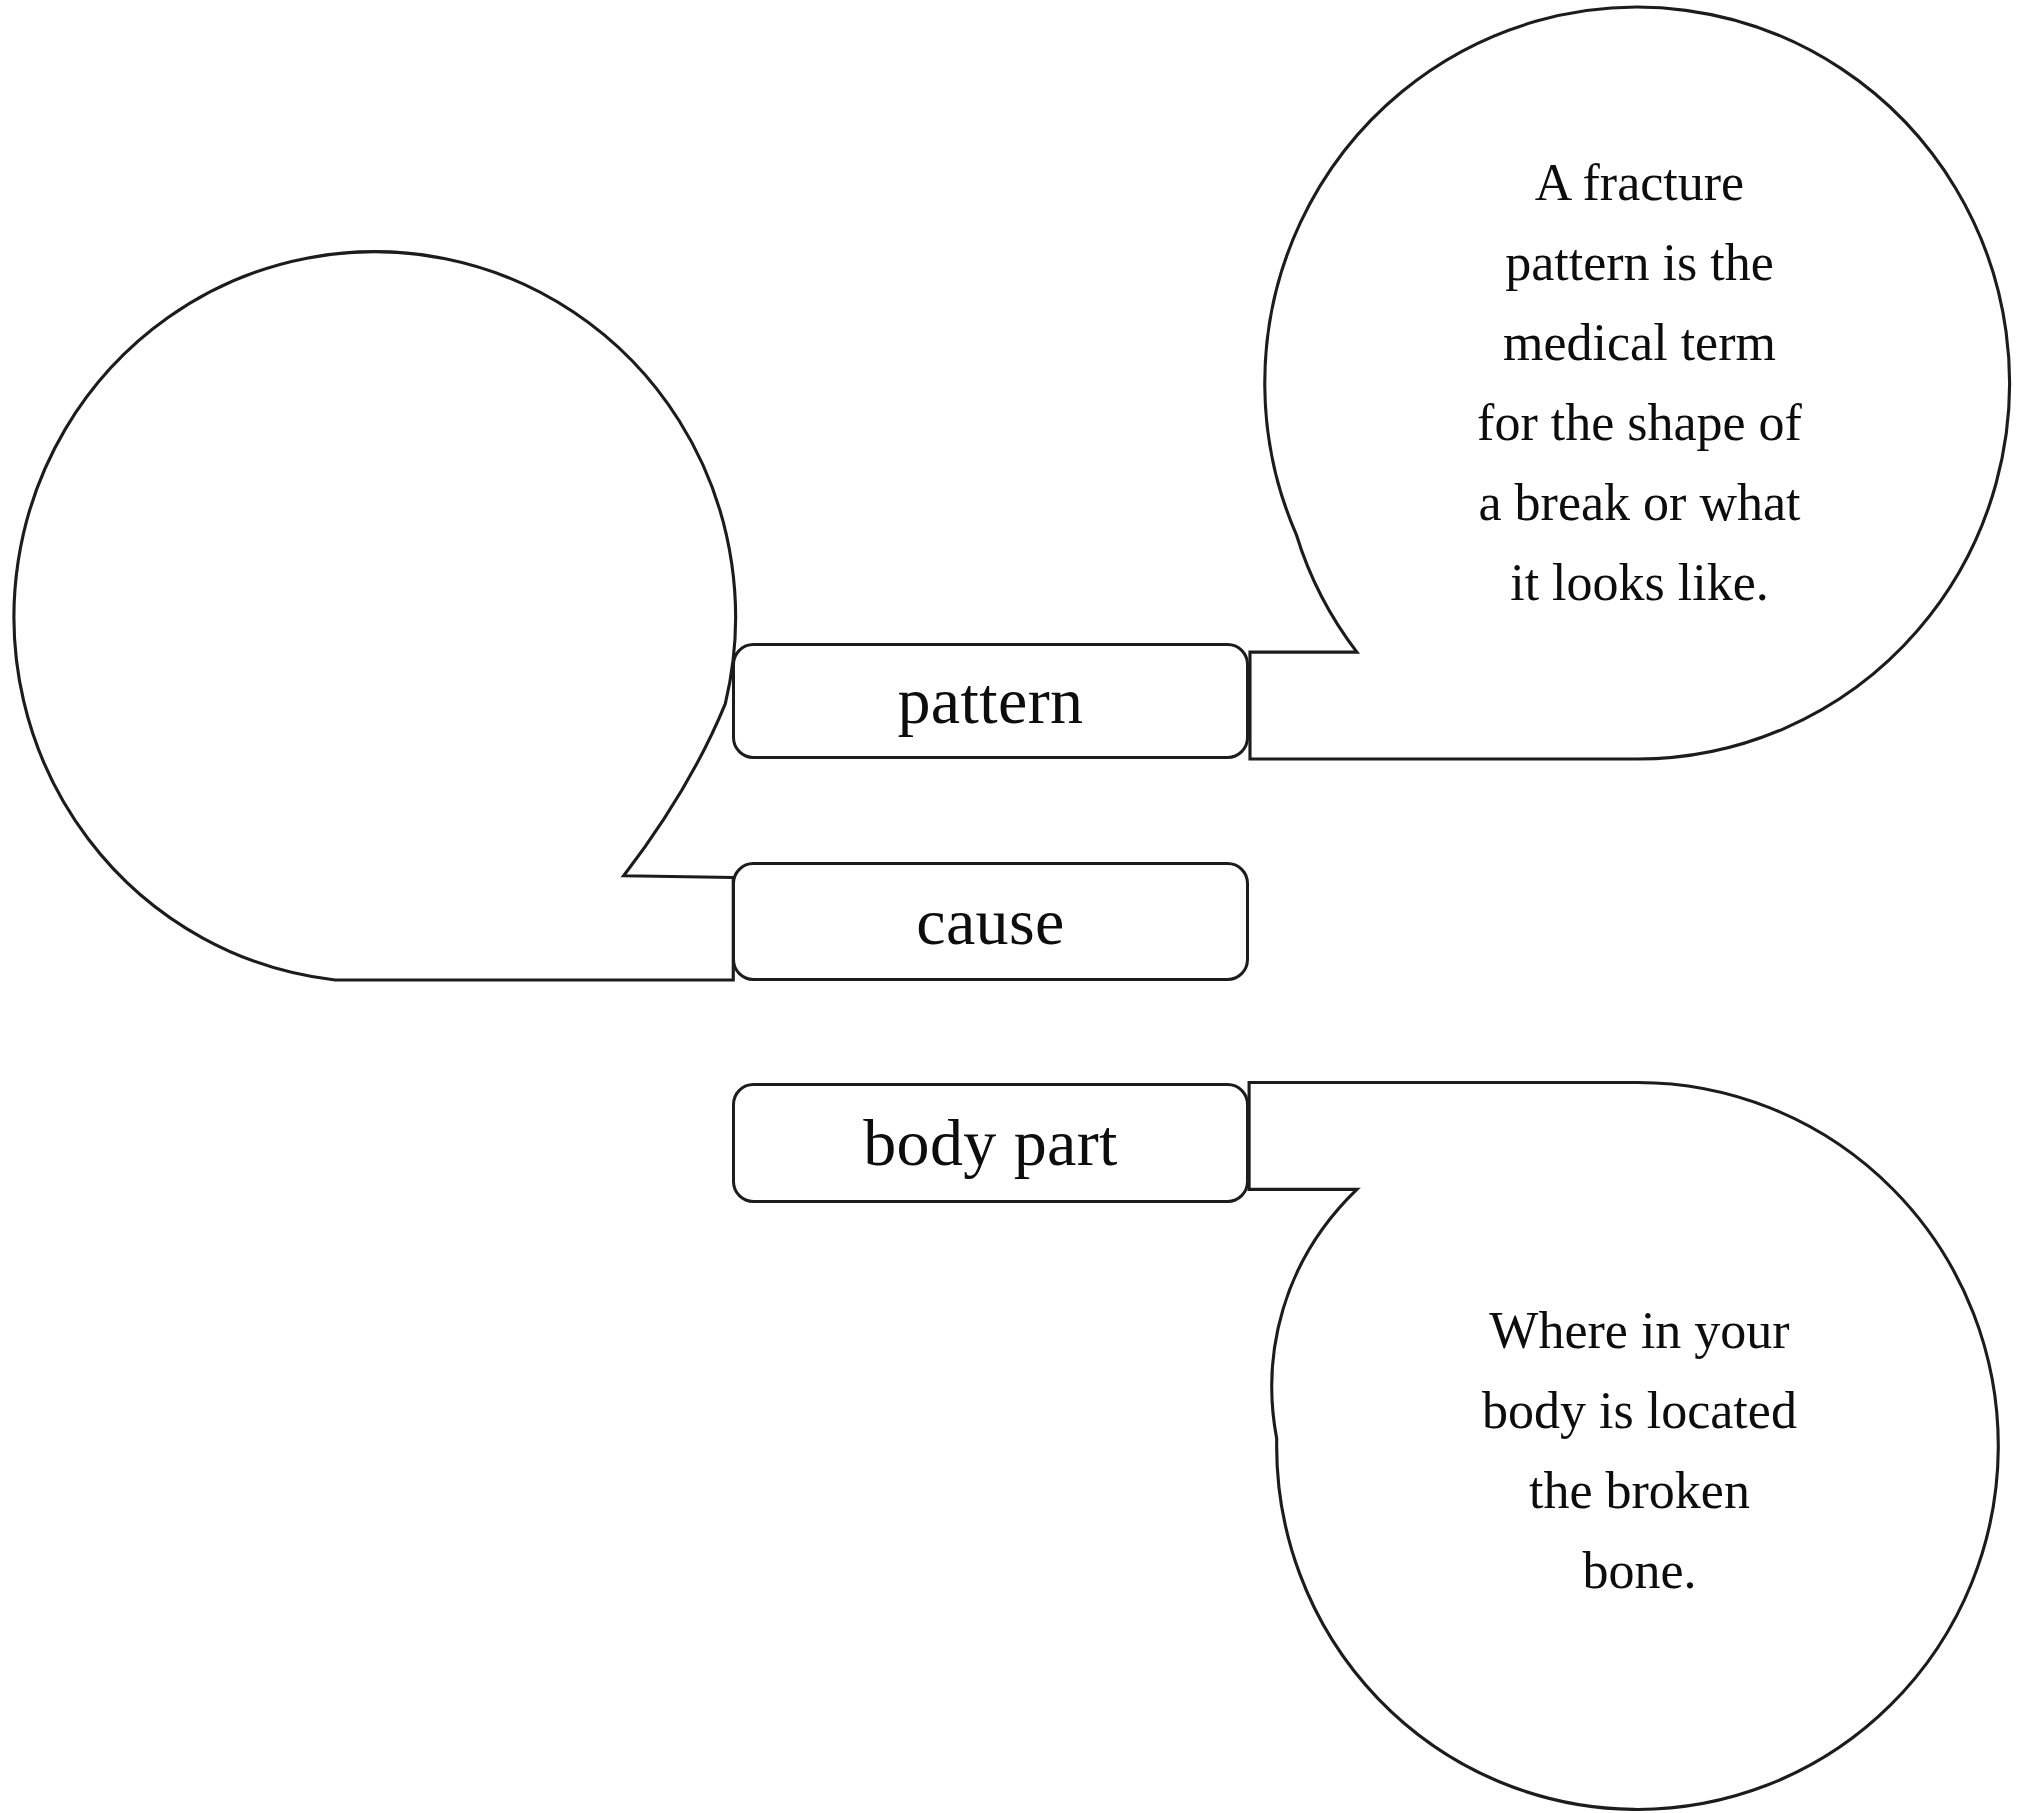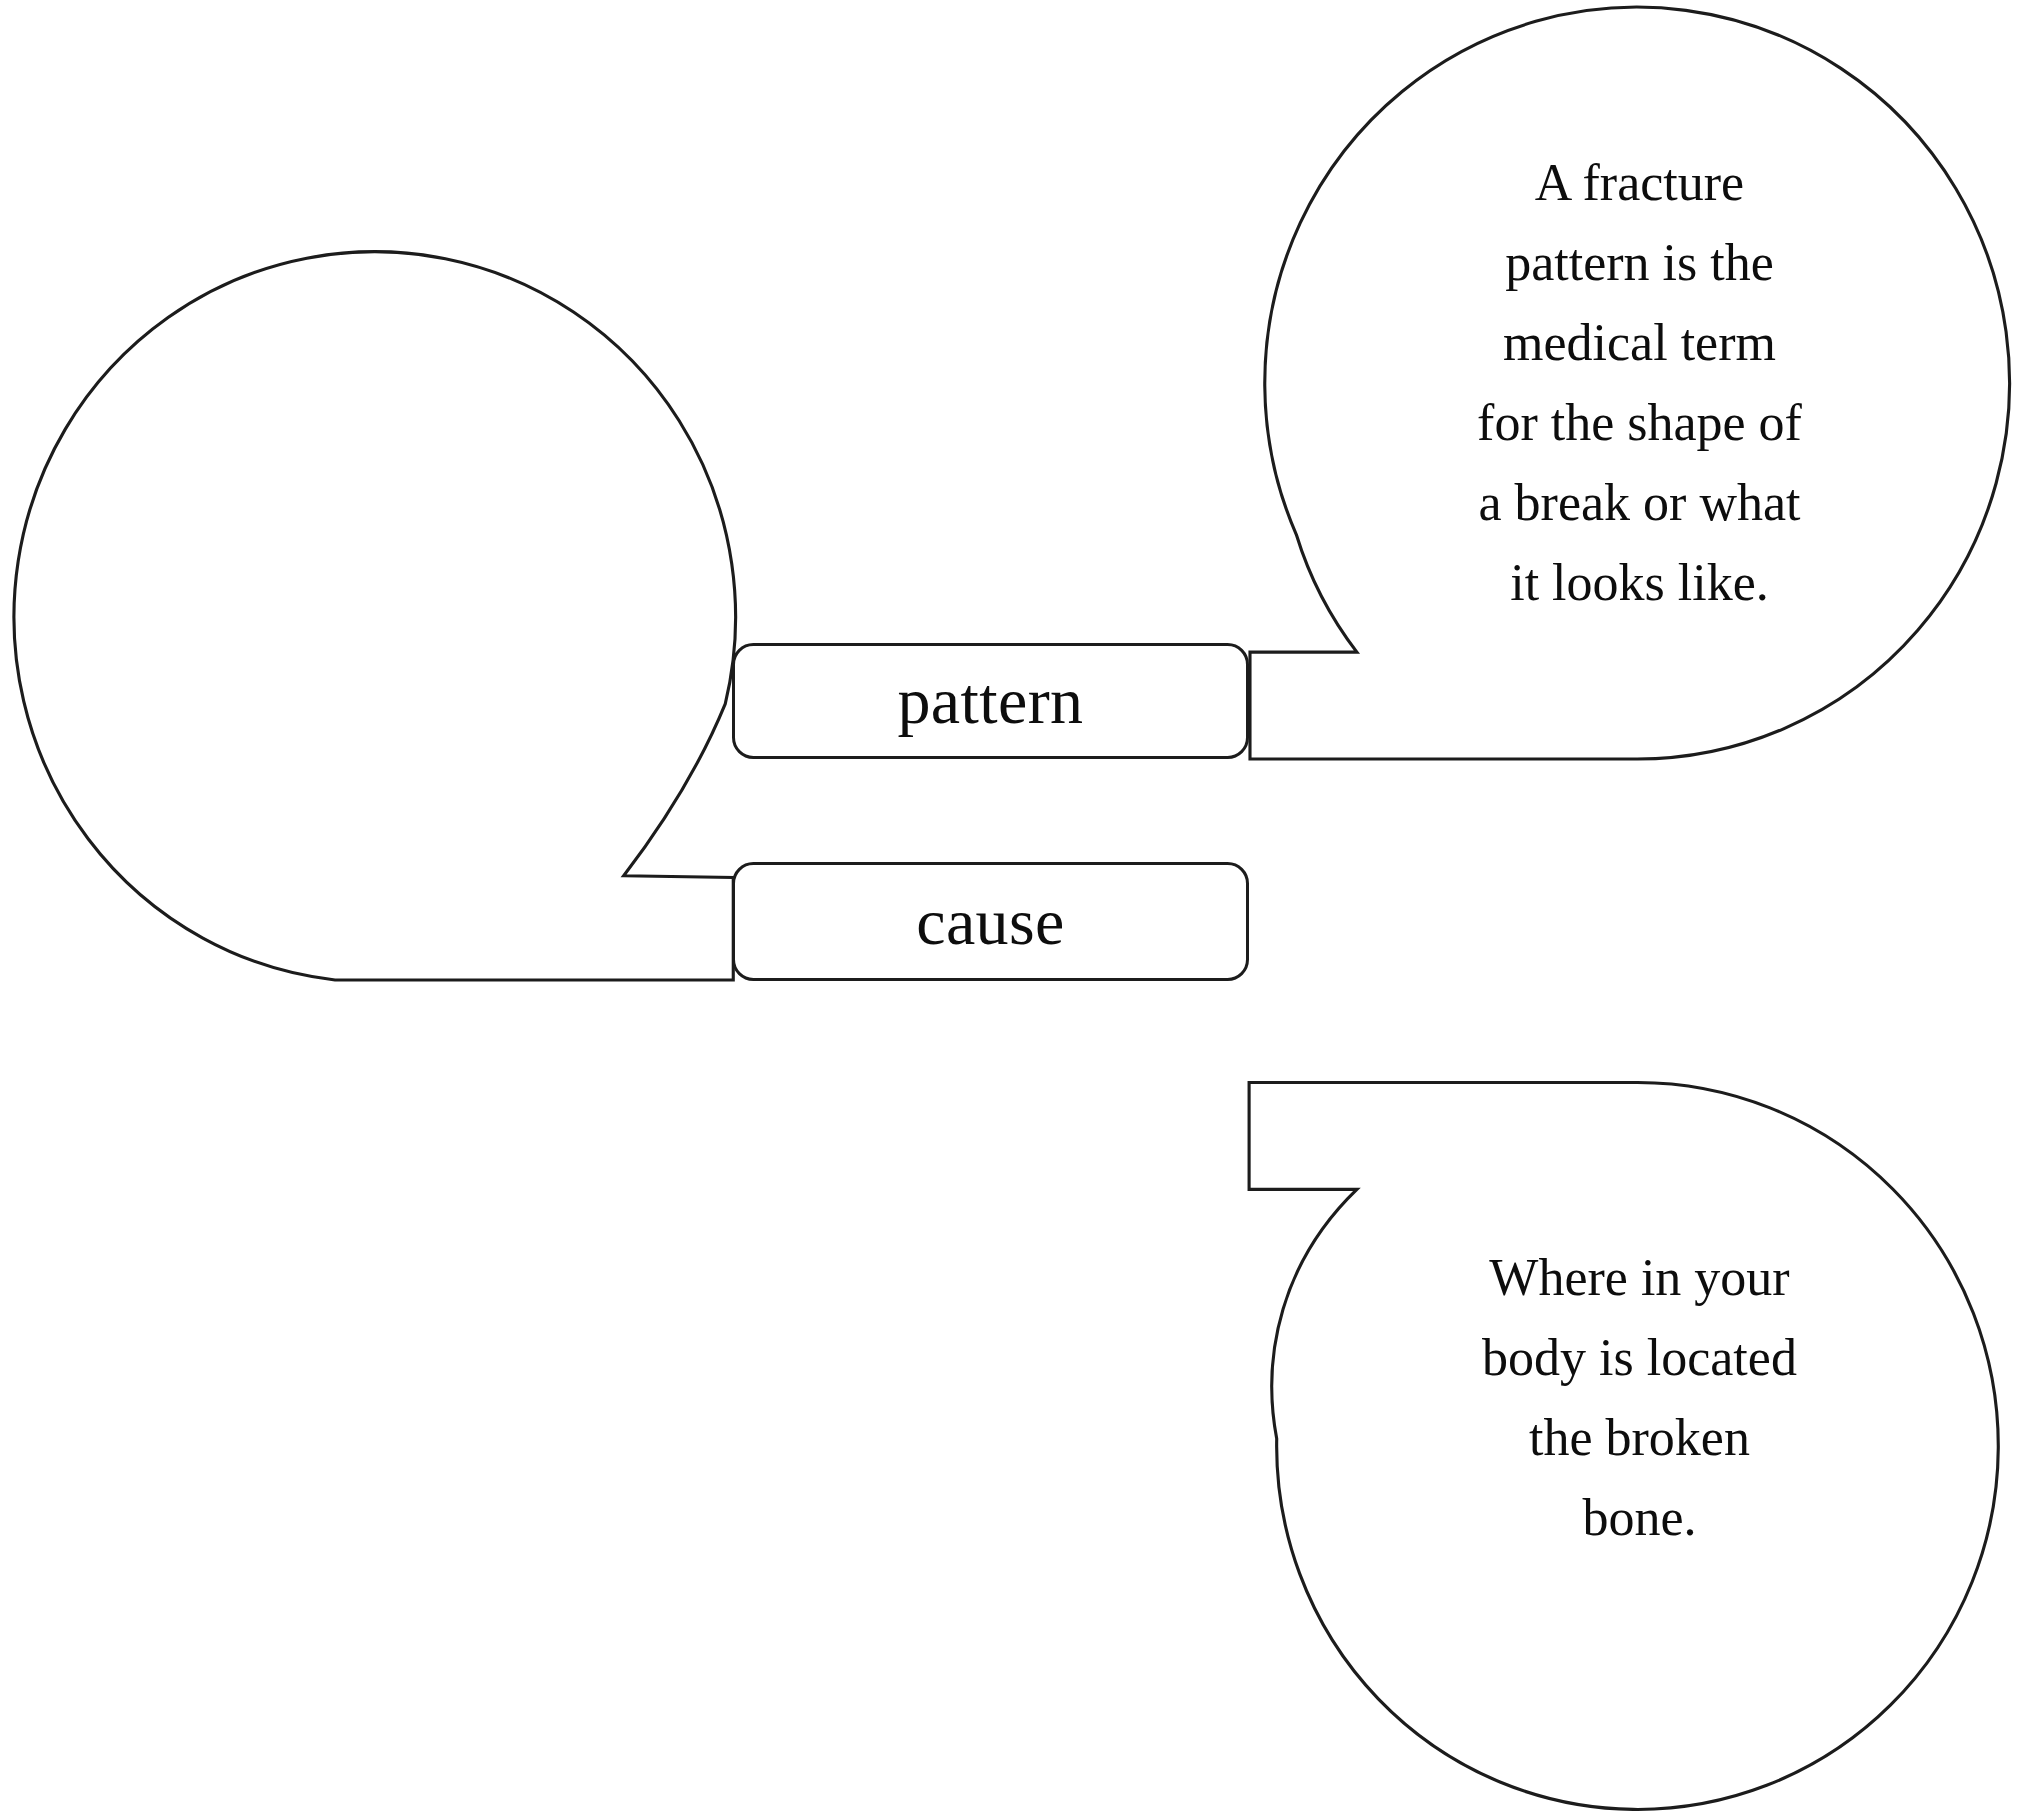--- a/index.html
+++ b/index.html
@@ -56,21 +56,21 @@
     align-items: center;
     justify-content: center;
     text-align: center;
     white-space: pre-line;
     font-size: 52px;
     line-height: 80px;
     color: #0d0d0d;
   }
   .bubble-text.left    { left: 53px;   top: 419px;  width: 642px; height: 392px; }
   .bubble-text.top-right    { left: 1310px; top: 98px;  width: 659px; height: 570px; }
-  .bubble-text.bottom-right { left: 1310px; top: 1184px; width: 659px; height: 428px; }
+  .bubble-text.bottom-right { left: 1310px; top: 1237px; width: 659px; height: 428px; }
 </style>
 </head>
 <body>
 
 <div class="stage">
 
   <svg class="shapes-svg" viewBox="0 0 2265 2035" xmlns="http://www.w3.org/2000/svg">
 
     <path class="bubble-path" d="M 700 983
              L 823 985
@@ -98,20 +98,23 @@
   </svg>
 
   <div class="node-box" style="top: 643px; height: 116px;">
     <div class="label">pattern</div>
   </div>
 
   <div class="node-box" style="top: 862px; height: 119px;">
     <div class="label">cause</div>
   </div>
 
+  <div class="node-box" style="top: 1083px; height: 120px;">
+    <div class="label">body part</div>
+  </div>
 
 
   <div class="bubble-text top-right">A fracture
 pattern is the
 medical term
 for the shape of
 a break or what
 it looks like.</div>
 
   <div class="bubble-text bottom-right">Where in your

